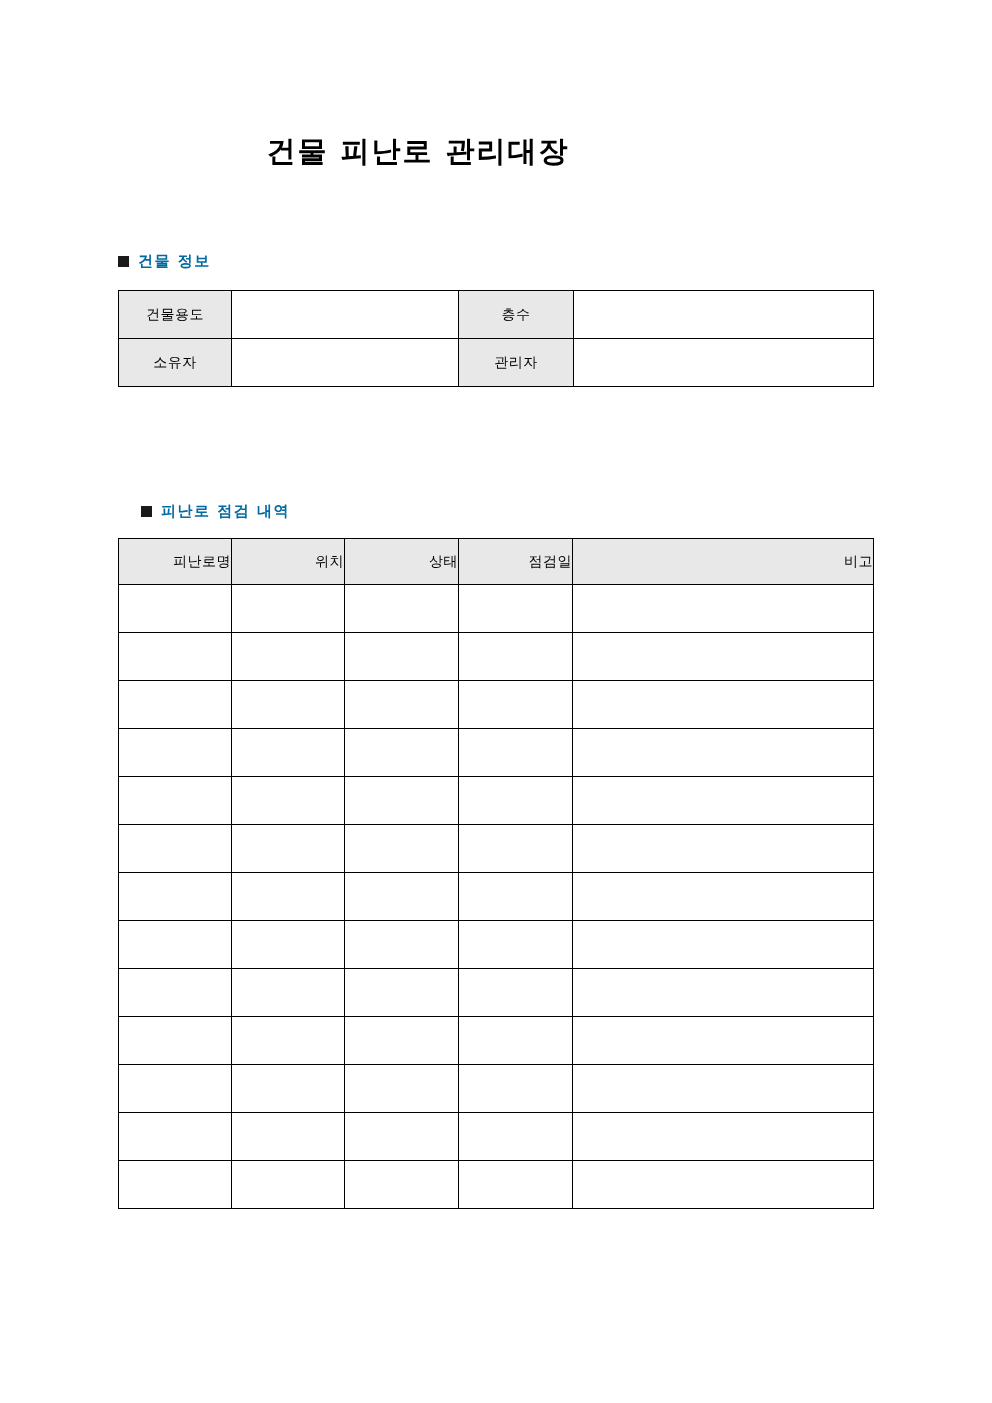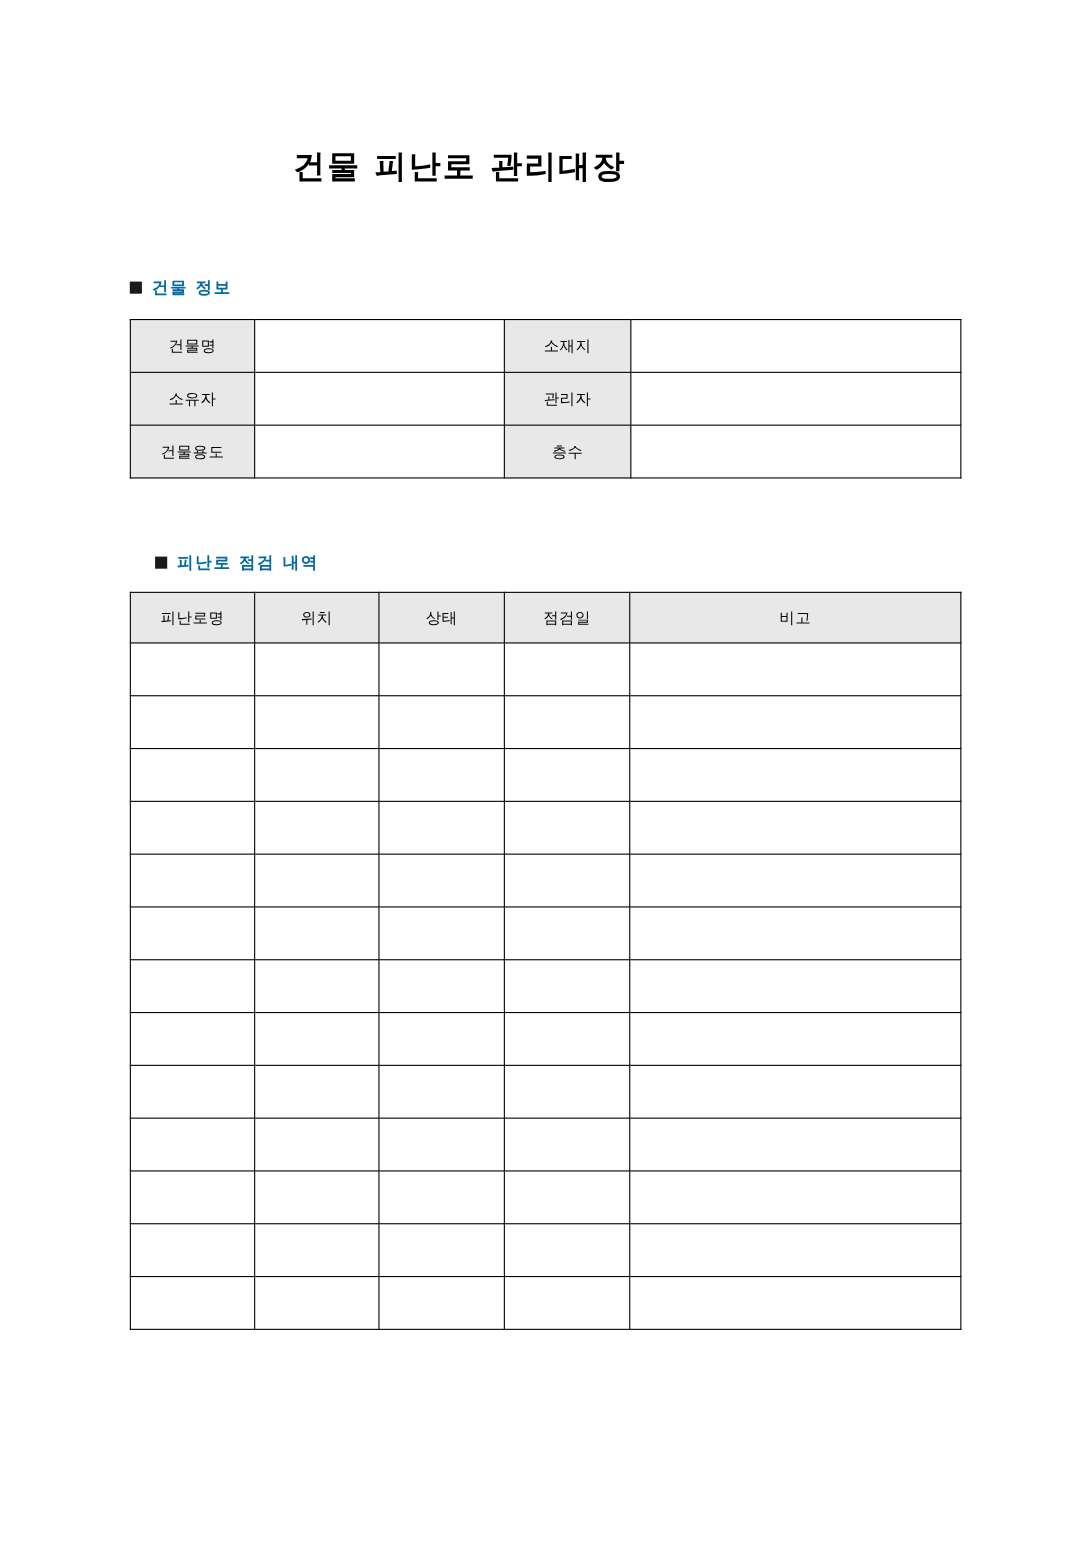--- a/index.html
+++ b/index.html
@@ -99,20 +99,21 @@
 
   
   #table-inspection {
     top: 538px;
     width: 755px;
   }
   #table-inspection th {
     height: 45px;
     background: #e8e8e8;
     font-weight: normal;
+    text-align: right;
   }
   #table-inspection td {
     height: 47px;
     background: #ffffff;
   }
   .col-i-name   { width: 113px; }
   .col-i-loc    { width: 113px; }
   .col-i-state  { width: 114px; }
   .col-i-date   { width: 114px; }
   .col-i-note   { width: 301px; }
@@ -130,35 +131,29 @@
 
   <table class="grid" id="table-building-info">
     <colgroup>
       <col class="col-b-label1">
       <col class="col-b-value1">
       <col class="col-b-label2">
       <col class="col-b-value2">
     </colgroup>
     <tbody>
       <tr>
-        <td class="label-cell">건물명</td>
-        <td class="value-cell"></td>
-        <td class="label-cell">소재지</td>
+        <td class="label-cell">건물용도</td>
+        <td class="value-cell"></td>
+        <td class="label-cell">층수</td>
         <td class="value-cell"></td>
       </tr>
       <tr>
         <td class="label-cell">소유자</td>
         <td class="value-cell"></td>
         <td class="label-cell">관리자</td>
-        <td class="value-cell"></td>
-      </tr>
-      <tr>
-        <td class="label-cell">건물용도</td>
-        <td class="value-cell"></td>
-        <td class="label-cell">층수</td>
         <td class="value-cell"></td>
       </tr>
     </tbody>
   </table>
 
   <div class="section-heading" id="heading-inspection">
     <span class="bullet"></span><span>피난로 점검 내역</span>
   </div>
 
   <table class="grid" id="table-inspection">

